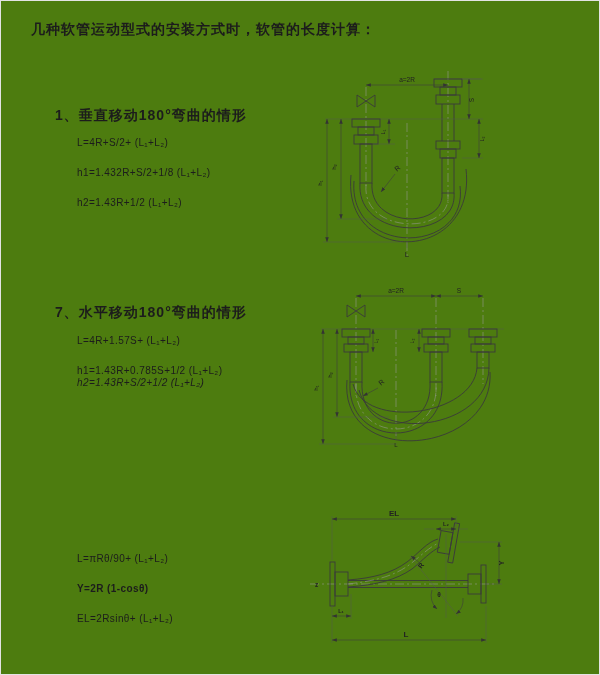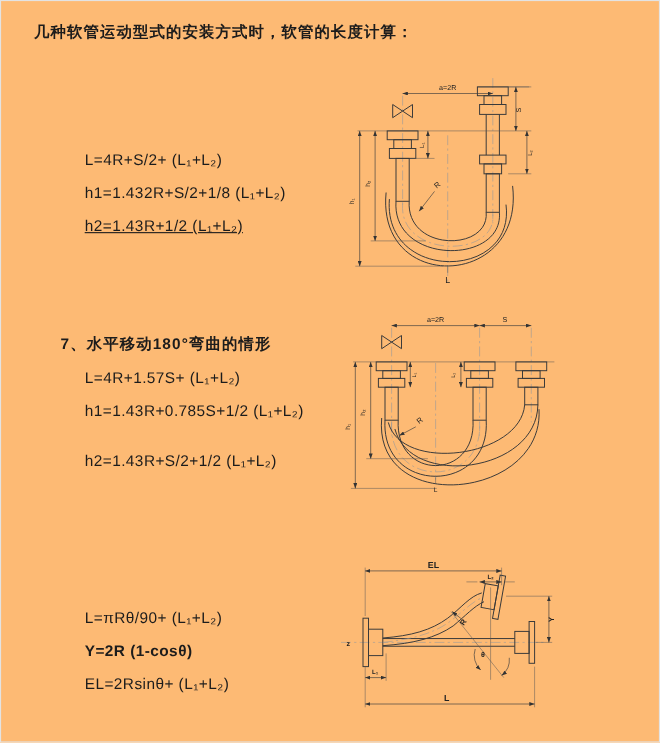--- a/index.html
+++ b/index.html
@@ -1,45 +1,46 @@
 <!DOCTYPE html>
 <html><head>
 <meta charset="utf-8">
 <style>
   html,body{margin:0;padding:0;}
   body{
     width:600px;height:675px;background:#ffffff;position:relative;overflow:hidden;
     font-family:"Liberation Sans","DejaVu Sans",sans-serif;color:#1c1c1c;
   }
-  .page{position:absolute;left:0;top:0;width:598px;height:673px;border:1px solid #e3e3e3;background:#fdba74;}
+  .page{position:absolute;left:0;top:0;width:598px;height:673px;border:1px solid #e3e3e3;background:#4d7c0f;}
   .title{position:absolute;left:30px;top:20px;font-size:14px;font-weight:bold;letter-spacing:1px;}
   .sec-heading{position:absolute;font-size:14px;font-weight:bold;letter-spacing:1px;}
-  .formula{position:absolute;font-size:14px;letter-spacing:0.4px;font-weight:500;text-align:center;}
+  .formula{position:absolute;font-size:10px;letter-spacing:0.4px;font-weight:500;text-align:center;}
   .diagram{position:absolute;}
   svg text{fill:#222;font-family:"Liberation Sans","DejaVu Sans",sans-serif;}
   .thin{stroke:#555;stroke-width:0.45;fill:none;}
   .dim{stroke:#3d3d3d;stroke-width:0.6;fill:none;}
   .main{stroke:#3a3a3a;stroke-width:0.9;fill:none;}
   .cl{stroke:#9a9a9a;stroke-width:0.55;fill:none;stroke-dasharray:9 3 2 3;}
 </style>
 </head>
 <body>
 
 <div class="page">
 
   <div class="title">几种软管运动型式的安装方式时，软管的长度计算：</div>
 
+  <div class="sec-heading" style="left:54px;top:106px;">1、垂直移动180°弯曲的情形</div>
   <div class="formula" style="left:76px;top:136px;">L=4R+S/2+ (L₁+L₂)</div>
   <div class="formula" style="left:76px;top:166px;">h1=1.432R+S/2+1/8 (L₁+L₂)</div>
-  <div class="formula" style="left:76px;top:196px;text-decoration:underline;">h2=1.43R+1/2 (L₁+L₂)</div>
+  <div class="formula" style="left:76px;top:196px;">h2=1.43R+1/2 (L₁+L₂)</div>
 
   <div class="sec-heading" style="left:54px;top:303px;">7、水平移动180°弯曲的情形</div>
   <div class="formula" style="left:76px;top:334px;">L=4R+1.57S+ (L₁+L₂)</div>
   <div class="formula" style="left:76px;top:364px;">h1=1.43R+0.785S+1/2 (L₁+L₂)</div>
-  <div class="formula" style="left:76px;top:410px;">h2=1.43R+S/2+1/2 (L₁+L₂)</div>
+  <div class="formula" style="left:76px;top:376px;font-style:italic;">h2=1.43R+S/2+1/2 (L₁+L₂)</div>
 
   <div class="formula" style="left:76px;top:552px;">L=πRθ/90+ (L₁+L₂)</div>
   <div class="formula" style="left:76px;top:582px;font-weight:bold;">Y=2R (1-cosθ)</div>
   <div class="formula" style="left:76px;top:612px;">EL=2Rsinθ+ (L₁+L₂)</div>
 
   <div class="diagram" style="left:310px;top:70px;">
     <svg width="280" height="190" viewBox="0 0 280 190">
       <defs>
         <pattern id="hatch1" width="4" height="4" patternUnits="userSpaceOnUse">
           <path d="M0,0 L4,4 M4,0 L0,4" stroke="#666" stroke-width="0.5"></path>

